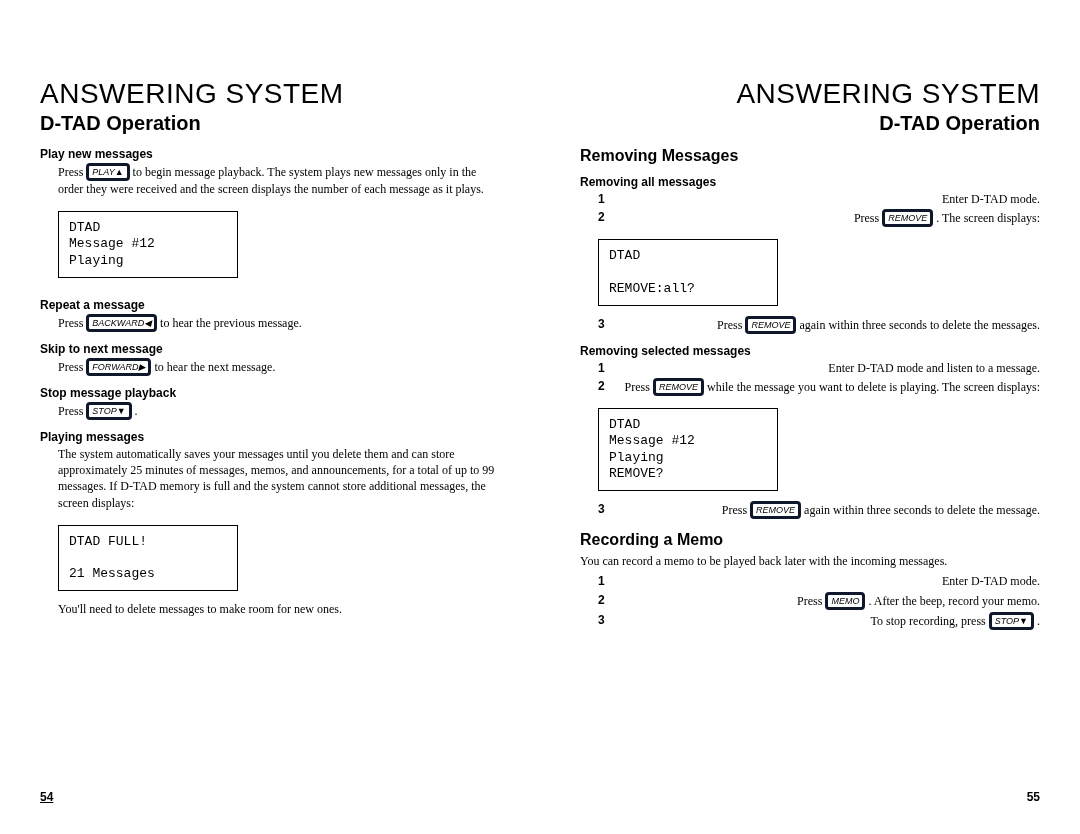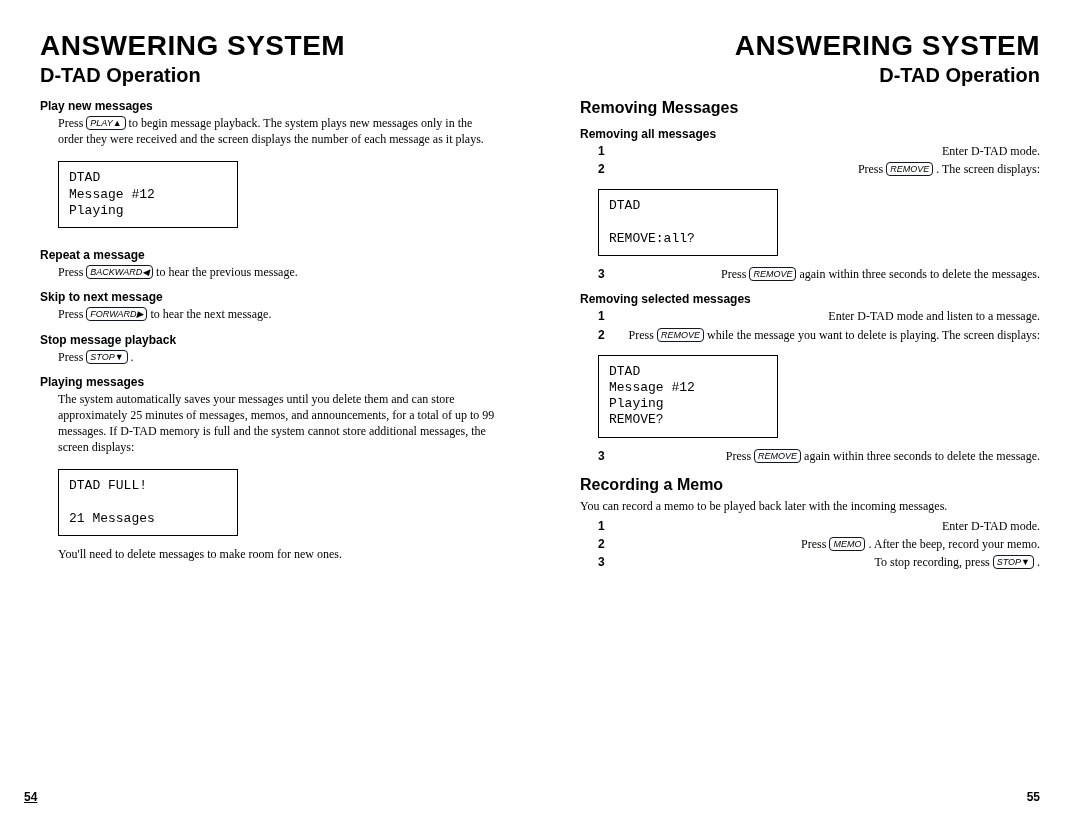--- a/index.html
+++ b/index.html
@@ -12,24 +12,25 @@
     padding: 30px 0;
     color: #000;
   }
   .page {
     width: 50%;
     padding: 0 40px;
     position: relative;
   }
   .page-title {
     font-family: Arial, Helvetica, sans-serif;
-    font-weight: 700;
+    font-weight: 400;
     font-size: 28px;
     letter-spacing: 0.5px;
     margin-bottom: 2px;
+    margin-top: 48px;
   }
   .page-subtitle {
     font-family: Arial, Helvetica, sans-serif;
     font-weight: 700;
     font-size: 20px;
     margin-bottom: 12px;
   }
   .section-heading {
     font-family: Liberation Sans, sans-serif;
     font-weight: 700;
@@ -68,21 +69,21 @@
     content: counter(item);
     position: absolute;
     left: 0;
     font-family: Arial, Helvetica, sans-serif;
     font-weight: 700;
   }
   .keycap {
     font-family: Arial, Helvetica, sans-serif;
     font-style: italic;
     font-size: 9px;
-    border: 1px solid #0f172a;
+    border: 3px solid #0f172a;
     border-radius: 4px;
     padding: 0 3px;
     display: inline-block;
     vertical-align: 1px;
     line-height: 12px;
   }
   .lcd {
     border: 1px solid #000;
     padding: 8px 10px;
     font-family: 'Courier New', monospace;
@@ -95,21 +96,21 @@
   }
   .page-num {
     position: absolute;
     bottom: 0;
     font-family: Arial, Helvetica, sans-serif;
     font-weight: 700;
     font-size: 12px;
   }
   .page.left .page-title, .page.left .page-subtitle { text-align: left; }
   .page.right .page-title, .page.right .page-subtitle { text-align: right; }
-  .page.left .page-num { left: 24px; text-decoration: underline; }
+  .page.left .page-num { left: 40px; text-decoration: underline; }
   .page.right .page-num { right: 40px; }
 </style>
 </head>
 <body>
 
 <div class="page left">
   <div class="page-title">ANSWERING SYSTEM</div>
   <div class="page-subtitle">D-TAD Operation</div>
 
   <div class="sub-heading">Play new messages</div>

